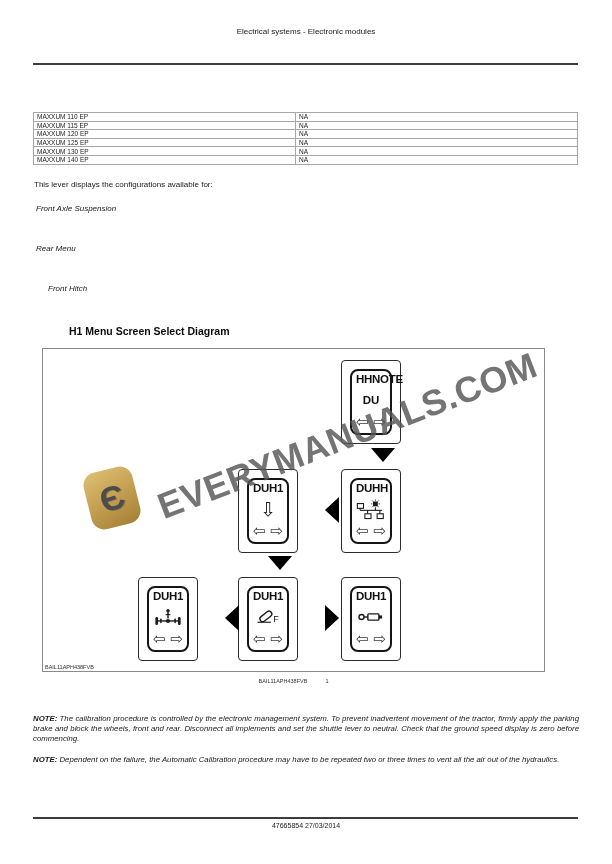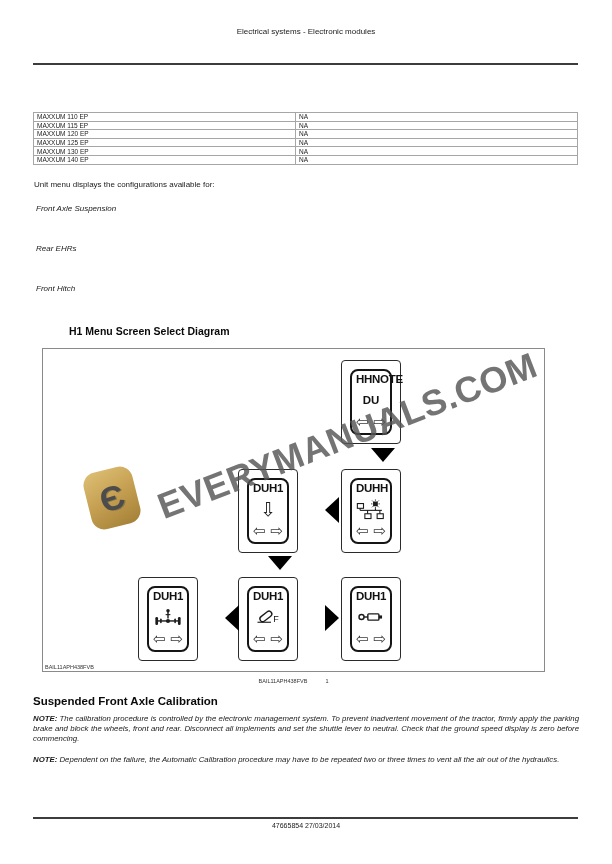--- a/index.html
+++ b/index.html
@@ -106,24 +106,24 @@
         <td class="c1">MAXXUM 130 EP</td>
         <td>NA</td>
       </tr>
       <tr>
         <td class="c1">MAXXUM 140 EP</td>
         <td>NA</td>
       </tr>
     </tbody>
   </table>
 
-  <div class="intro-lead">Unit menu displays the configurations available for:</div>
+  <div class="intro-lead">This lever displays the configurations available for:</div>
   <div class="intro-item" style="top:204px;">Front Axle Suspension</div>
-  <div class="intro-item" style="top:244px;">Rear EHRs</div>
-  <div class="intro-item" style="top:284px;">Front Hitch</div>
+  <div class="intro-item" style="top:244px;">Rear Menu</div>
+  <div class="intro-item" style="top:284px;margin-left:12px;">Front Hitch</div>
 
   <div class="diagram-heading">H1 Menu Screen Select Diagram</div>
 
   <div class="frame">
 
     <div class="screen" style="left:298px; top:11px;">
       <div class="screen-inner">
         <div class="screen-label">
           <span>HH</span>
           <span>NOTE</span>
@@ -266,21 +266,20 @@
     </div>
     <div class="wm-text">EVERYMANUALS.COM</div>
 
     <div class="frame-label">BAIL11APH438FVB</div>
   </div>
 
   <div class="fig-caption">
     <span>BAIL11APH438FVB</span><span class="num">1</span>
   </div>
 
-  <div class="section-heading">Suspended Front Axle Calibration</div>
 
   <p class="note note-2">
     <span class="prefix">NOTE:</span><span> Dependent on the failure, the Automatic Calibration procedure may have to be repeated two or three times to vent all the air out of the hydraulics.</span>
   </p>
 
   <p class="note note-1">
     <span class="prefix">NOTE:</span><span> The calibration procedure is controlled by the electronic management system. To prevent inadvertent movement of the tractor, firmly apply the parking brake and block the wheels, front and rear. Disconnect all implements and set the shuttle lever to neutral. Check that the ground speed display is zero before commencing.</span>
   </p>
 
   <div class="footer-rule"></div>

